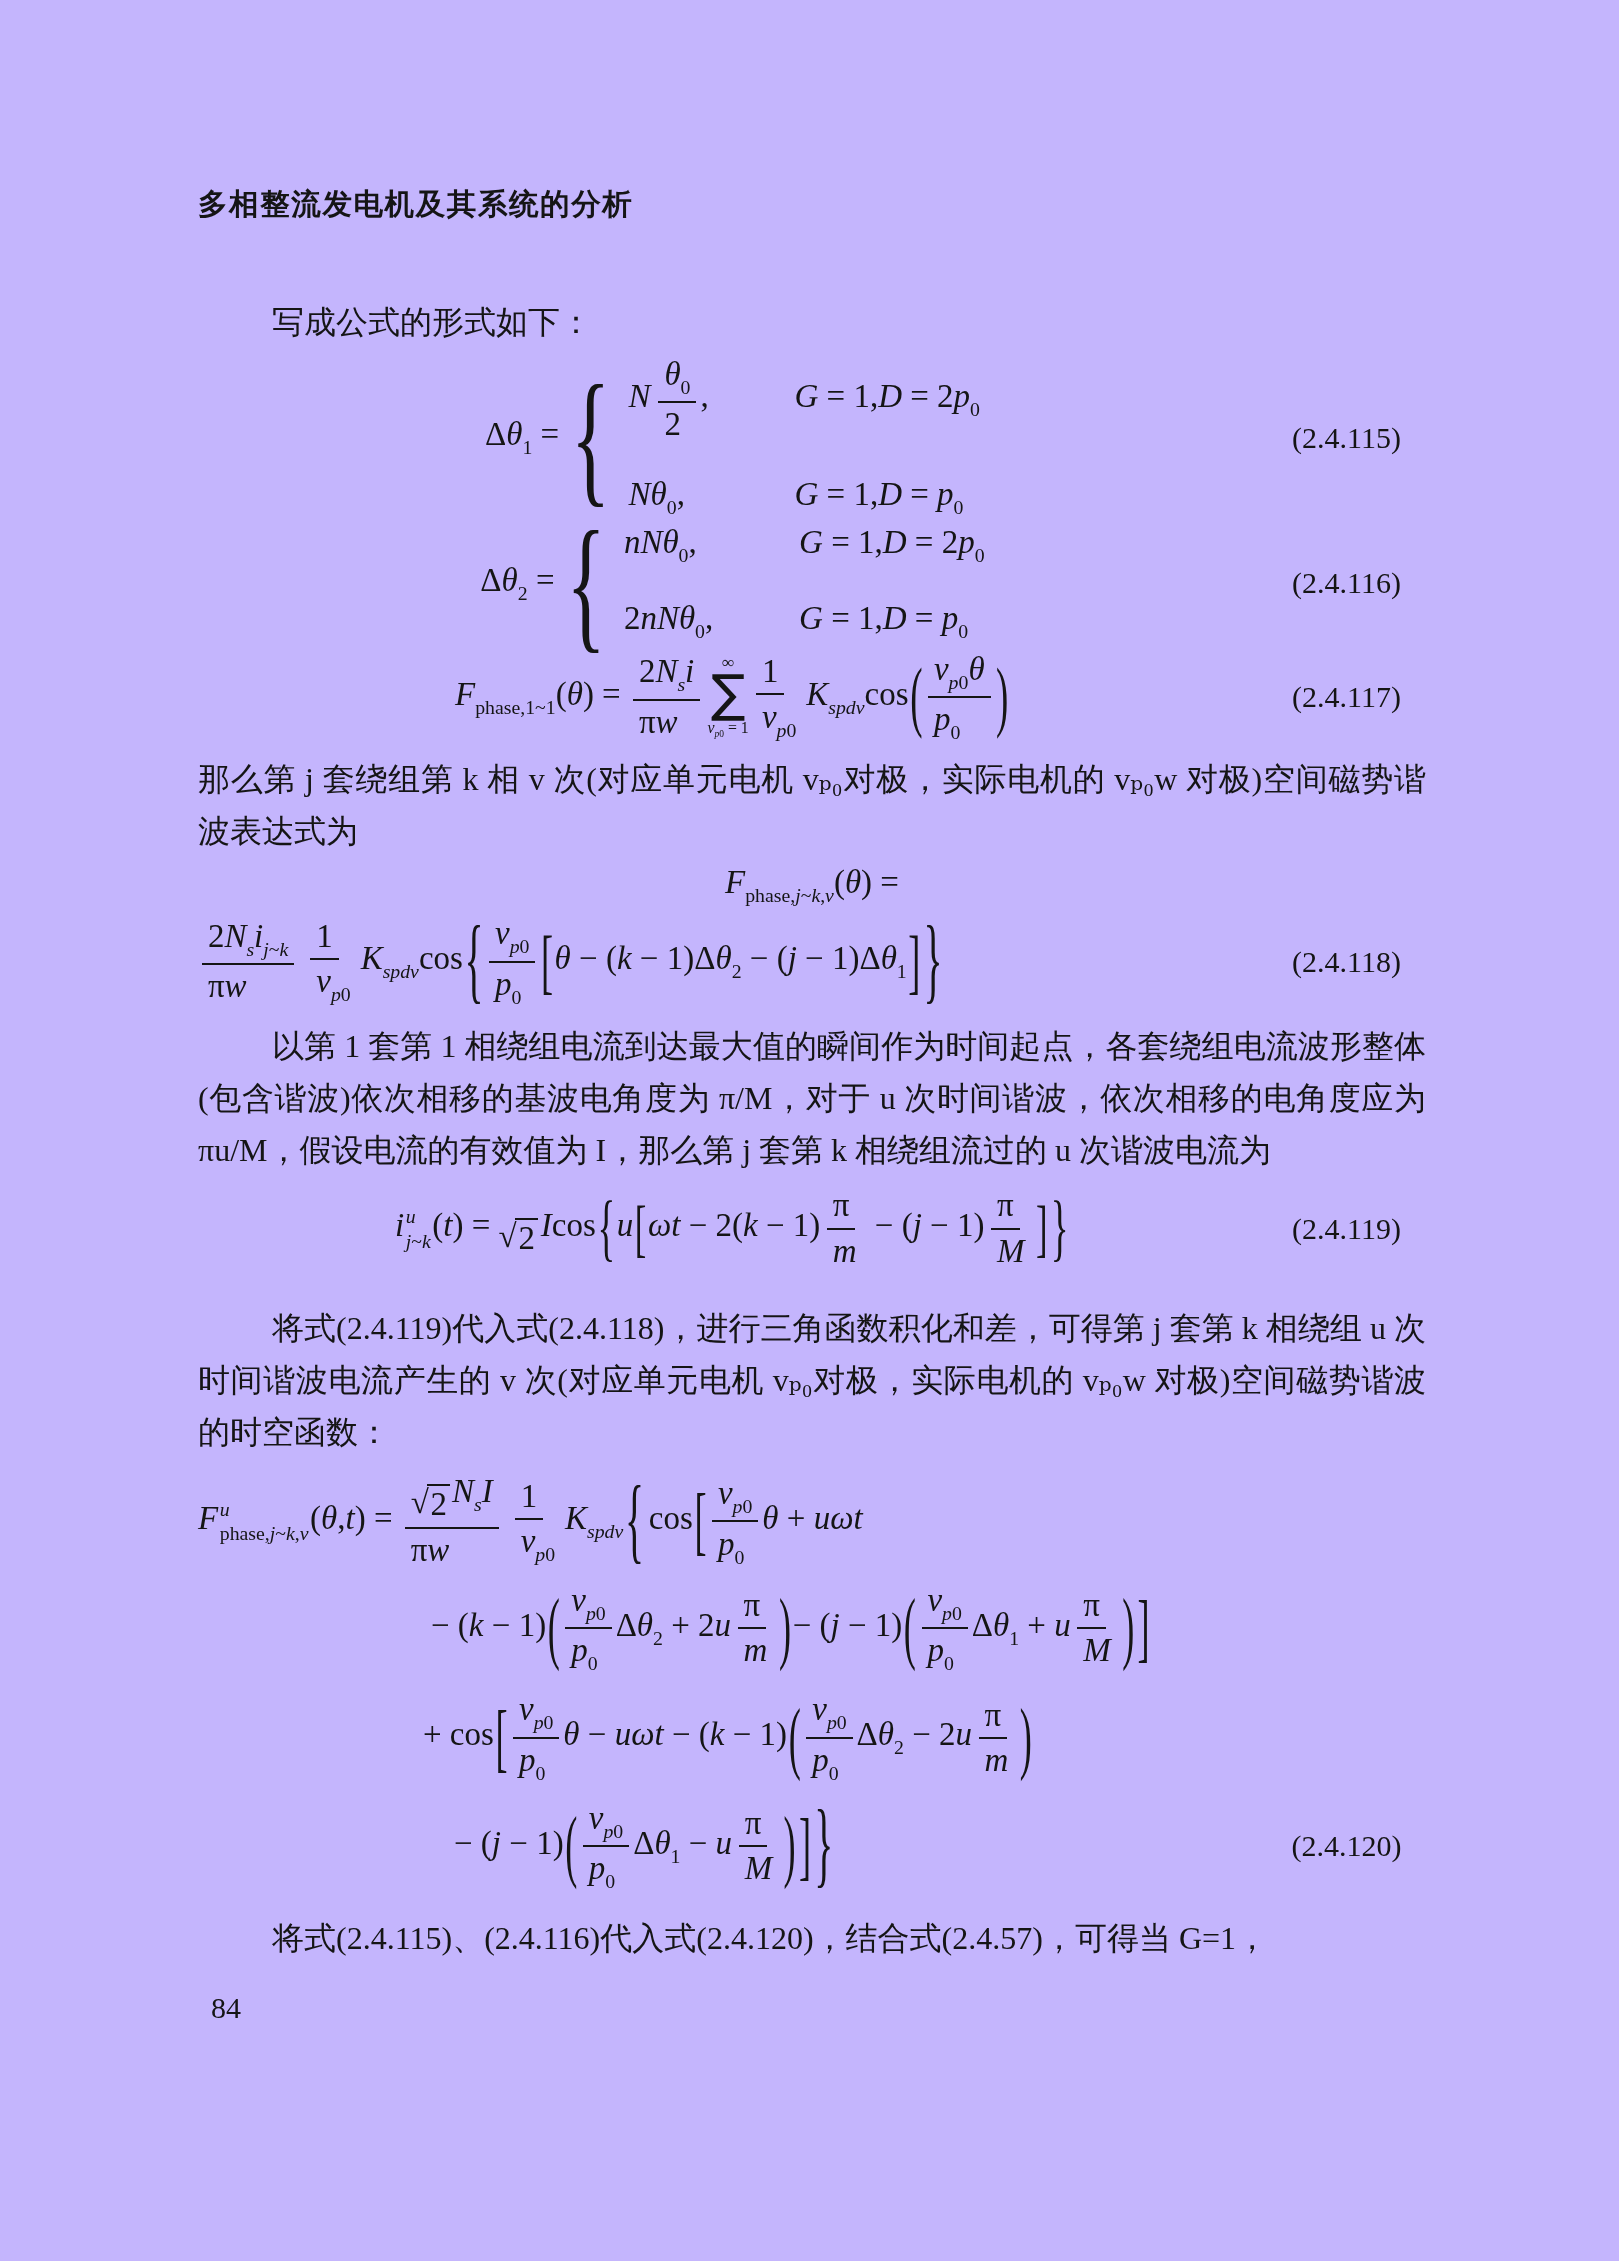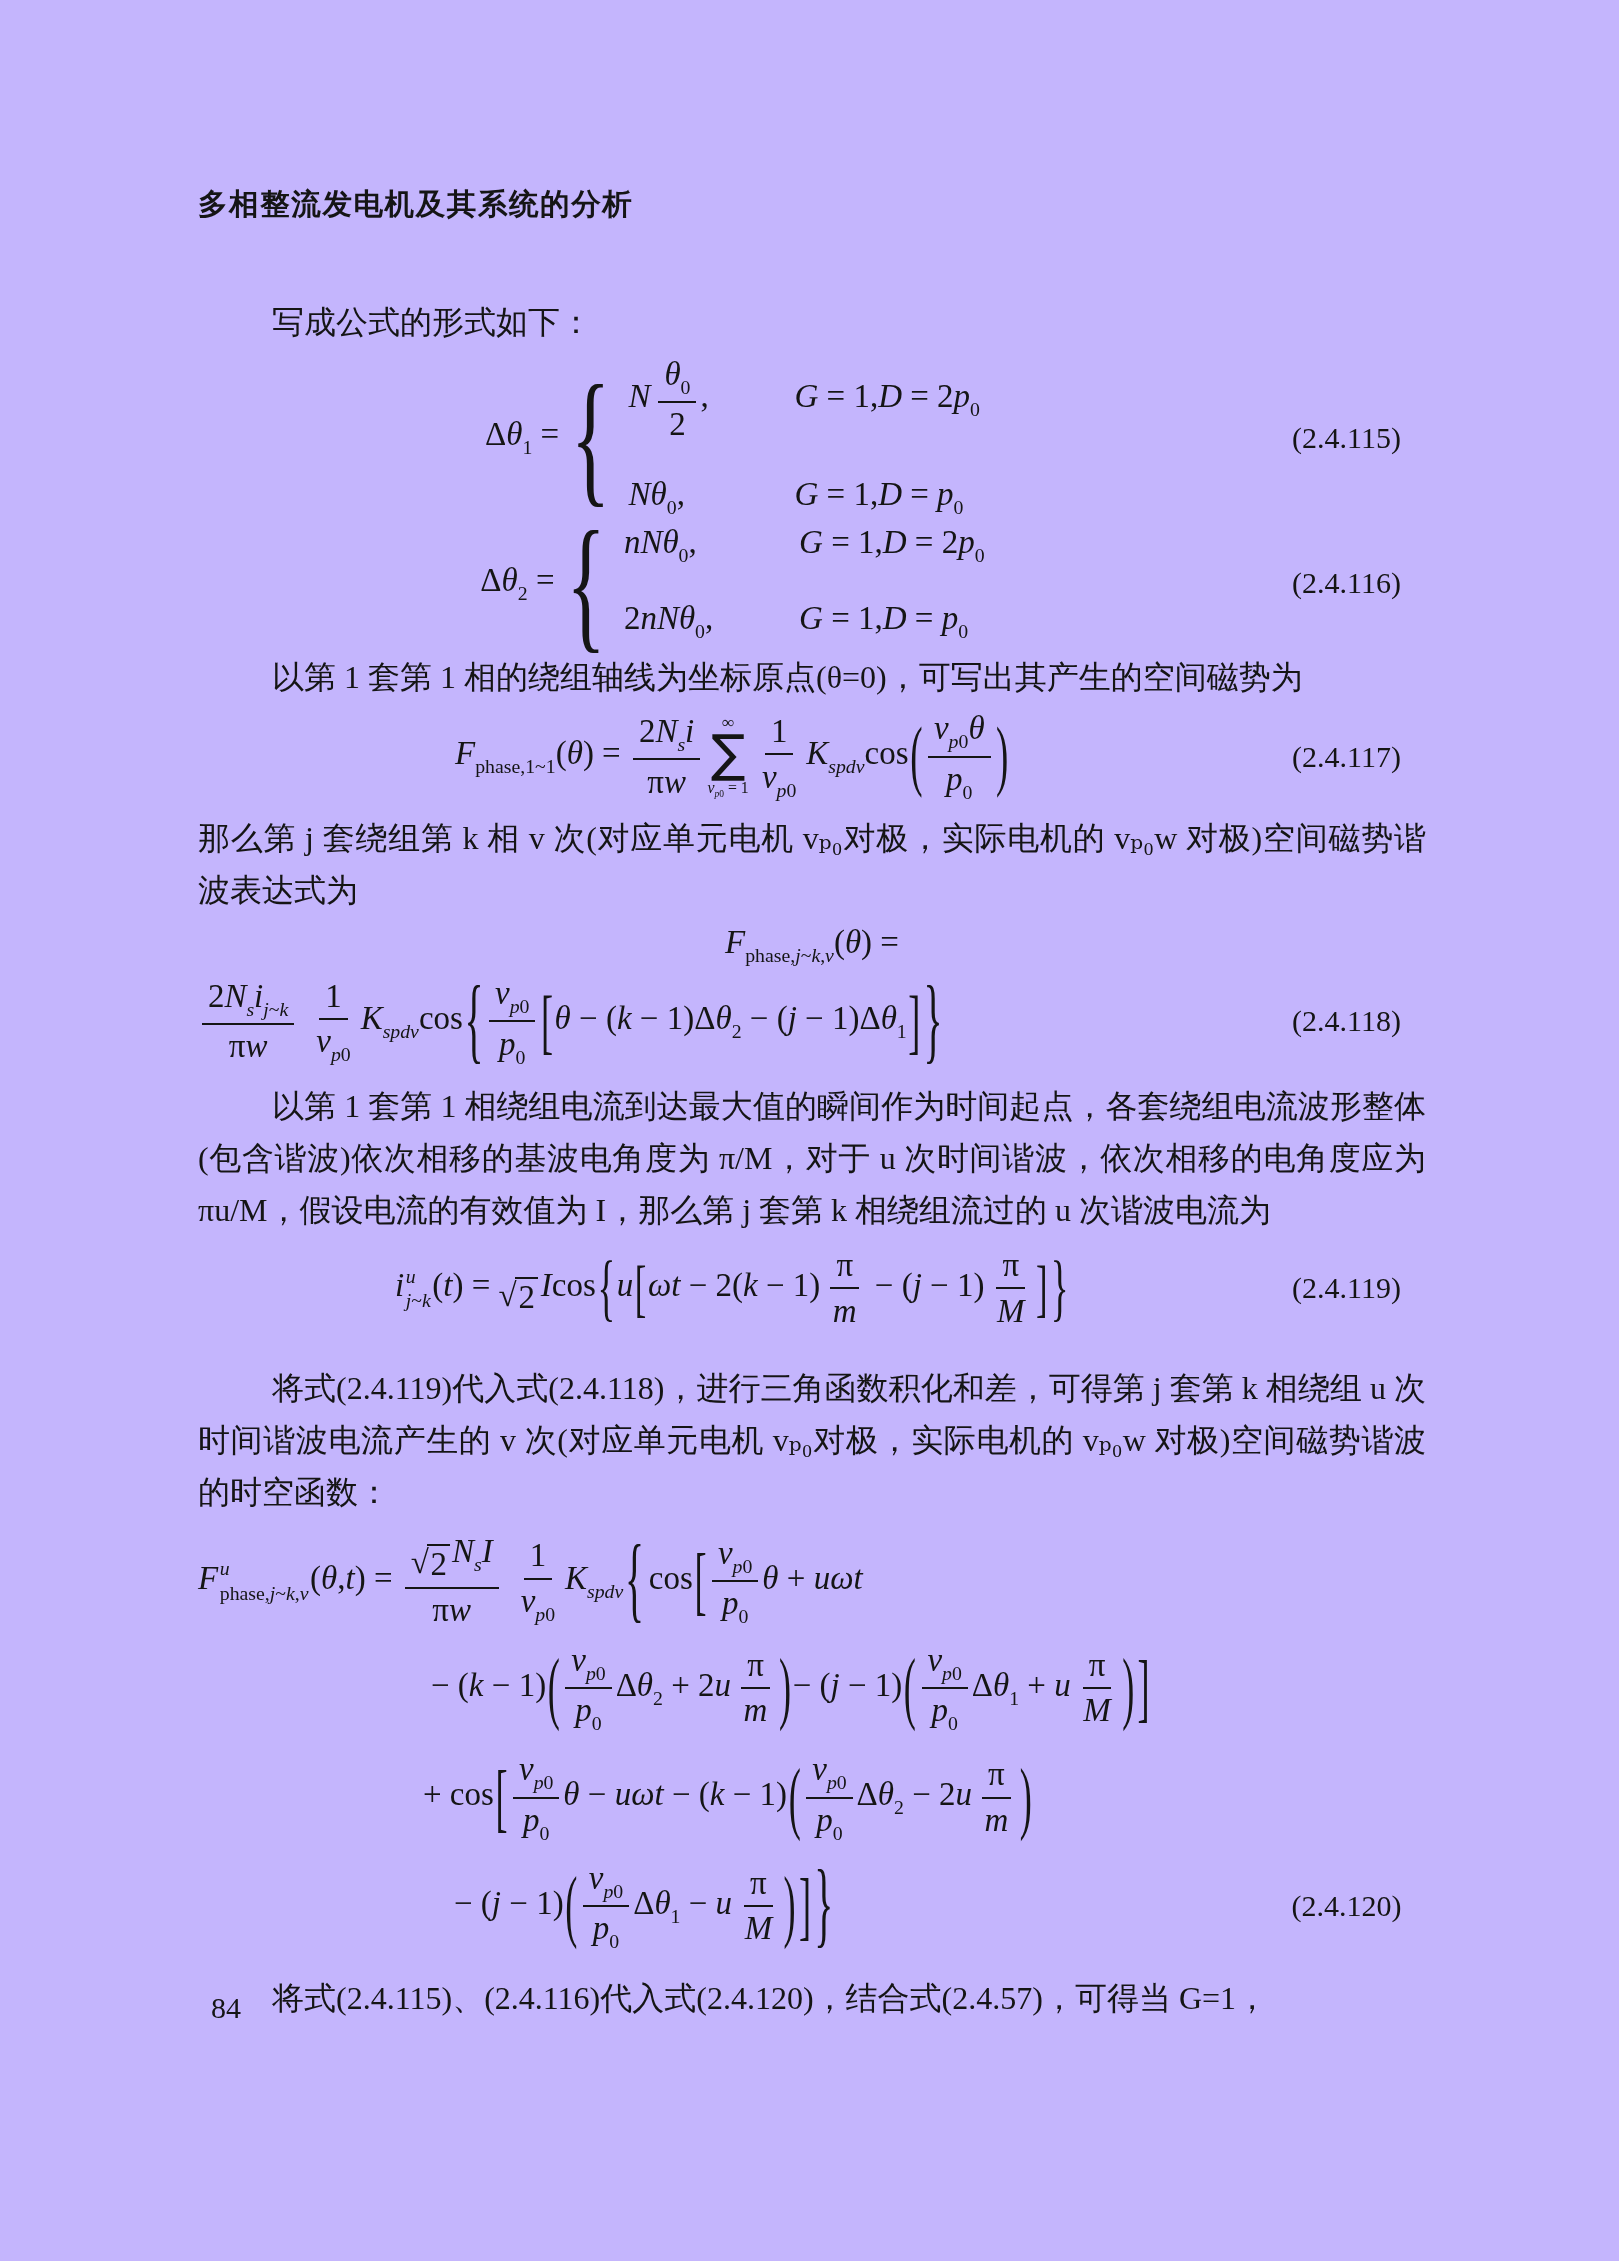--- a/index.html
+++ b/index.html
@@ -35,21 +35,21 @@
   .ind-b{padding-left:225px;}
   .ind-c{padding-left:256px;}
   .page-num{position:absolute;left:211px;top:1991px;font-size:30px;}
 
   
   .m-i{font-style:italic;}
   .m-sp{display:inline-block;}
   .m-sub{font-size:0.60em;vertical-align:-0.45em;}
   .m-ss{display:inline-flex;flex-direction:column;align-items:flex-start;vertical-align:middle;font-size:0.60em;line-height:1.25;margin:0 0.08em;}
   .m-ss-r{display:block;text-align:left;}
-  .m-frac{display:inline-flex;flex-direction:column;align-items:center;vertical-align:middle;margin:0 0.12em;line-height:1.12;}
+  .m-frac{display:inline-flex;flex-direction:column;align-items:flex-start;vertical-align:middle;margin:0 0.12em;line-height:1.12;}
   .m-num{padding:0 0.18em 0.10em;border-bottom:2.3px solid #151515;}
   .m-den{padding:0.10em 0.18em 0;}
   .m-sum{display:inline-flex;flex-direction:column;align-items:center;vertical-align:middle;line-height:1;margin:0 0.10em;}
   .m-sum-t{font-size:0.52em;line-height:1;}
   .m-sum-g{font-size:1.55em;line-height:0.9;font-family:"DejaVu Sans","Liberation Sans",sans-serif;}
   .m-sum-b{font-size:0.48em;line-height:1.1;margin-top:0.15em;}
   .m-sqrt{display:inline-flex;align-items:flex-start;vertical-align:-0.32em;line-height:1.15;}
   .m-rad{line-height:1.15;}
   .m-sqrt-c{border-top:2.3px solid #151515;padding:0 0.10em;line-height:1.15;margin-left:-1.6px;}
   .m-big{display:inline-block;vertical-align:middle;line-height:1;margin:0 1.6px;transform-origin:50% 50%;}
@@ -89,21 +89,20 @@
           <span class="m-cgrid">
             <span class="m-cell"><span class="m-i">nNθ</span><span class="m-sub"><span class="m-t">0</span></span><span class="m-t">,</span></span>
             <span class="m-cell"><span class="m-i">G</span><span class="m-t"> = 1,</span><span class="m-i">D</span><span class="m-t"> = 2</span><span class="m-i">p</span><span class="m-sub"><span class="m-t">0</span></span></span>
             <span class="m-cell"><span class="m-t">2</span><span class="m-i">nNθ</span><span class="m-sub"><span class="m-t">0</span></span><span class="m-t">,</span></span>
             <span class="m-cell"><span class="m-i">G</span><span class="m-t"> = 1,</span><span class="m-i">D</span><span class="m-t"> = </span><span class="m-i">p</span><span class="m-sub"><span class="m-t">0</span></span></span>
           </span>
         </span></div>
     <div class="eq-no">(2.4.116)</div>
   </div>
 
-  <p class="para indent b-p2">以第 1 套第 1 相的绕组轴线为坐标原点(θ=0)，可写出其产生的空间磁势为</p>
 
   <div class="eq-row b-eq117">
     <div class="eq-body"><span class="m-i">F</span><span class="m-sub"><span class="m-t">phase,1~1</span></span><span class="m-t">(</span><span class="m-i">θ</span><span class="m-t">) = </span><span class="m-frac">
           <span class="m-num"><span class="m-t">2</span><span class="m-i">N</span><span class="m-sub"><span class="m-i">s</span></span><span class="m-i">i</span></span>
           <span class="m-den"><span class="m-t">π</span><span class="m-i">w</span></span>
         </span><span class="m-sum">
           <span class="m-sum-t"><span class="m-t">∞</span></span>
           <span class="m-sum-g">∑</span>
           <span class="m-sum-b"><span class="m-i">v</span><span class="m-sub"><span class="m-i">p</span><span class="m-t">0</span></span><span class="m-t"> = 1</span></span>
         </span><span class="m-frac">

